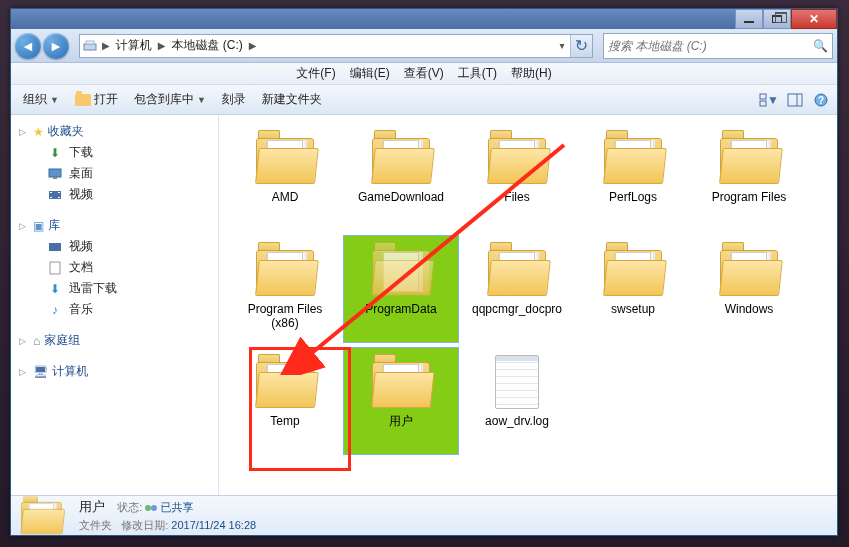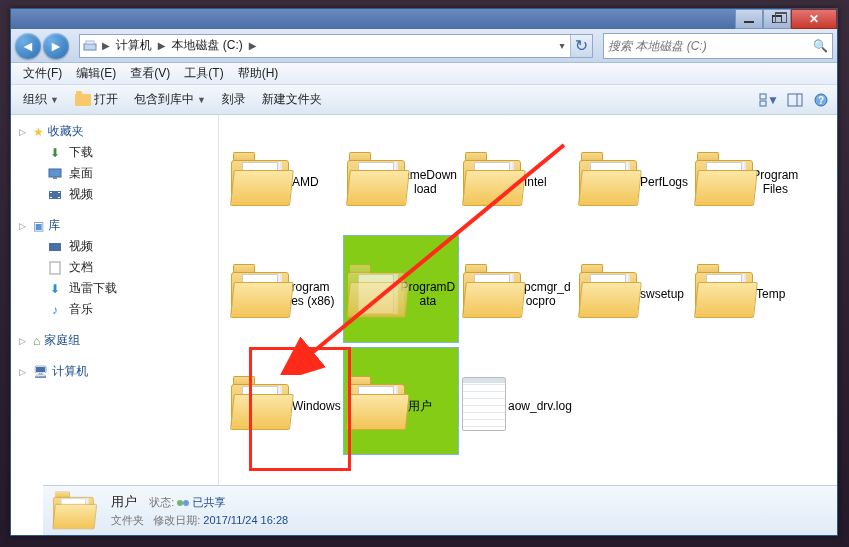--- a/index.html
+++ b/index.html
@@ -25,21 +25,21 @@
   .addricon { width: 20px; display: flex; align-items: center; justify-content: center; }
   .crumb { padding: 0 3px; font-size: 12px; color: #222; display: flex; align-items: center; height: 100%; border: 1px solid transparent; }
   .crumb-arrow { font-size: 10px; color: #555; padding: 0 2px; }
   .addr-dd { width: 16px; text-align: center; font-size: 10px; color: #555; }
   .addr-refresh { width: 22px; height: 22px; background: linear-gradient(#e8f0fa, #c9d9ec); border-left: 1px solid #a9bcd8; display: flex; align-items: center; justify-content: center; color: #3a6aa8; }
   
   .searchbox { width: 230px; height: 24px; background: #fff; border: 1px solid #93a8c6; margin-left: 6px; display: flex; align-items: center; padding: 12px 4px; }
   .searchbox input { border: none; outline: none; flex: 1; font-size: 12px; color: #888; font-style: italic; }
   .search-icon { color: #4a6ea6; font-size: 12px; }
   
-  .menubar { height: 22px; background: linear-gradient(#f6f9fd, #e7eef8); border-bottom: 1px solid #d2dce9; display: flex; align-items: center; padding: 0 6px; gap: 2px; }
+  .menubar { height: 22px; background: linear-gradient(#f6f9fd, #e7eef8); border-bottom: 1px solid #d2dce9; display: flex; align-items: center; padding: 0 6px; gap: 2px; justify-content: center; }
   .menuitem { font-size: 12px; padding: 2px 6px; color: #222; }
   
   .toolbar { height: 30px; background: linear-gradient(#f4f8fd, #dce7f4); border-bottom: 1px solid #c3d1e4; display: flex; align-items: center; padding: 0 6px; gap: 4px; font-size: 12px; color: #222; }
   .toolbtn { display: flex; align-items: center; gap: 3px; padding: 2px 6px; }
   .toolbtn .dd { font-size: 9px; color: #555; }
   .folder-open-mini { display:inline-block; width:16px; height:12px; position:relative; }
   .folder-open-mini::before { content:""; position:absolute; width:16px; height:12px; background:#f7c96b; border-radius:1px; }
   .folder-open-mini::after { content:""; position:absolute; width:6px; height:3px; top:-3px; left:1px; background:#f7c96b; border-radius:1px 1px 0 0; }
   .tool-right { margin-left: auto; display: flex; align-items: center; gap: 6px; }
   .icon-box { width: 20px; height: 18px; display: flex; align-items: center; justify-content: center; color: #4a6ea6; }
@@ -52,41 +52,41 @@
   .navhead .tri { font-size: 9px; color: #888; width: 10px; }
   .navhead .star { color: #f5c23a; }
   .navhead .lib { color: #5e93ce; }
   .navhead .home { color: #5e8f5e; }
   .navhead .comp { color: #4a6ea6; }
   .navitem { display: flex; align-items: center; gap: 6px; padding: 2px 8px 2px 36px; color: #222; }
   .nicon { width: 16px; height: 14px; display: flex; align-items: center; justify-content: center; }
   
   .content { flex: 1; background: #fff; overflow: auto; position: relative; padding: 8px 8px; }
   .iconlist { display: flex; flex-wrap: wrap; gap: 4px 0; }
-  .fitem { width: 116px; height: 108px; display: flex; align-items: center; justify-content: flex-start; padding-top: 6px; font-size: 12px; text-align: center; border: 1px solid transparent; }
+  .fitem { width: 116px; height: 108px; display: flex; flex-direction: column; align-items: center; justify-content: flex-start; padding-top: 6px; font-size: 12px; text-align: center; border: 1px solid transparent; }
   .fitem.selected { background: #84cc16; border: 1px solid #7ab6e8; }
   .flabel { margin-top: 4px; line-height: 14px; max-width: 100px; word-break: break-word; }
   
   .foldericon { width: 64px; height: 56px; position: relative; }
   .foldericon .back { position: absolute; width: 58px; height: 44px; top: 8px; left: 3px; background: linear-gradient(#f7d98a, #e8b94a); border-radius: 3px; border: 1px solid #cfa23a; }
   .foldericon .tab { position: absolute; width: 22px; height: 10px; top: 0; left: 5px; background: linear-gradient(#f7d98a, #ecc562); border-radius: 2px 2px 0 0; border: 1px solid #cfa23a; border-bottom: none; }
   .foldericon .page { position: absolute; width: 36px; height: 40px; top: 10px; left: 14px; background: #fff; border: 1px solid #ccc; box-shadow: 2px 0 0 #f3f3f3, 4px 0 0 #e9e9e9; }
   .foldericon .front { position: absolute; width: 60px; height: 36px; top: 18px; left: 2px; background: linear-gradient(#fce6a6, #f2c558); border-radius: 2px; border: 1px solid #d6a93e; transform: skewX(-6deg); transform-origin: bottom; }
   
   .foldericon.hidden .back, .foldericon.hidden .tab, .foldericon.hidden .front { opacity: .55; }
   .foldericon.hidden .page { opacity: .6; }
   
   .filelog { width: 48px; height: 56px; position: relative; }
   .filelog .sheet { position: absolute; width: 44px; height: 54px; background: #fff; border: 1px solid #bbb; top:1px; left:2px; background-image: repeating-linear-gradient(#fff, #fff 6px, #e3e8ef 6px, #e3e8ef 7px); border-radius: 2px; }
   .filelog .sheet::before { content:""; position:absolute; top:0; left:0; right:0; height:5px; background:#d9e2ec; }
   
   .redbox { position: absolute; border: 3px solid #ff2a1a; pointer-events: none; }
   .arrow { position: absolute; pointer-events: none; }
   
-  .details { height: 50px; background: linear-gradient(#f4f8fd, #e0ebf7); border-top: 1px solid #c3d1e4; display: flex; align-items: center; padding: 4px 8px; font-size: 11px; color: #555; gap: 10px; margin-left: 32px; }
+  .details { height: 40px; background: linear-gradient(#f4f8fd, #e0ebf7); border-top: 1px solid #c3d1e4; display: flex; align-items: center; padding: 4px 8px; font-size: 11px; color: #555; gap: 10px; }
   .details .foldericon { transform: scale(.7); transform-origin: left center; width: 50px; }
   .drow { display:flex; flex-direction: column; gap:2px; }
   .dname { font-size: 13px; color: #222; }
   .dlabel { color: #777; }
   .dval { color: #1a4b8c; }
   .sharedicon { display:inline-flex; gap:-2px; }
   .head { width:6px; height:6px; border-radius:50%; }
   .head.g { background:#6db96d; }
   .head.b { background:#6a9de0; }
 </style>
@@ -287,21 +287,21 @@
             </div>
             <div class="flabel">GameDownload</div>
           </div>
           <div class="fitem">
             <div class="foldericon">
               <div class="tab"></div>
               <div class="back"></div>
               <div class="page"></div>
               <div class="front"></div>
             </div>
-            <div class="flabel">Intel</div>
+            <div class="flabel">Files</div>
           </div>
           <div class="fitem">
             <div class="foldericon">
               <div class="tab"></div>
               <div class="back"></div>
               <div class="page"></div>
               <div class="front"></div>
             </div>
             <div class="flabel">PerfLogs</div>
           </div>
@@ -350,30 +350,30 @@
             </div>
             <div class="flabel">swsetup</div>
           </div>
           <div class="fitem">
             <div class="foldericon">
               <div class="tab"></div>
               <div class="back"></div>
               <div class="page"></div>
               <div class="front"></div>
             </div>
+            <div class="flabel">Windows</div>
+          </div>
+          <div class="fitem">
+            <div class="foldericon">
+              <div class="tab"></div>
+              <div class="back"></div>
+              <div class="page"></div>
+              <div class="front"></div>
+            </div>
             <div class="flabel">Temp</div>
-          </div>
-          <div class="fitem">
-            <div class="foldericon">
-              <div class="tab"></div>
-              <div class="back"></div>
-              <div class="page"></div>
-              <div class="front"></div>
-            </div>
-            <div class="flabel">Windows</div>
           </div>
           <div class="fitem selected">
             <div class="foldericon">
               <div class="tab"></div>
               <div class="back"></div>
               <div class="page"></div>
               <div class="front"></div>
             </div>
             <div class="flabel">用户</div>
           </div>

